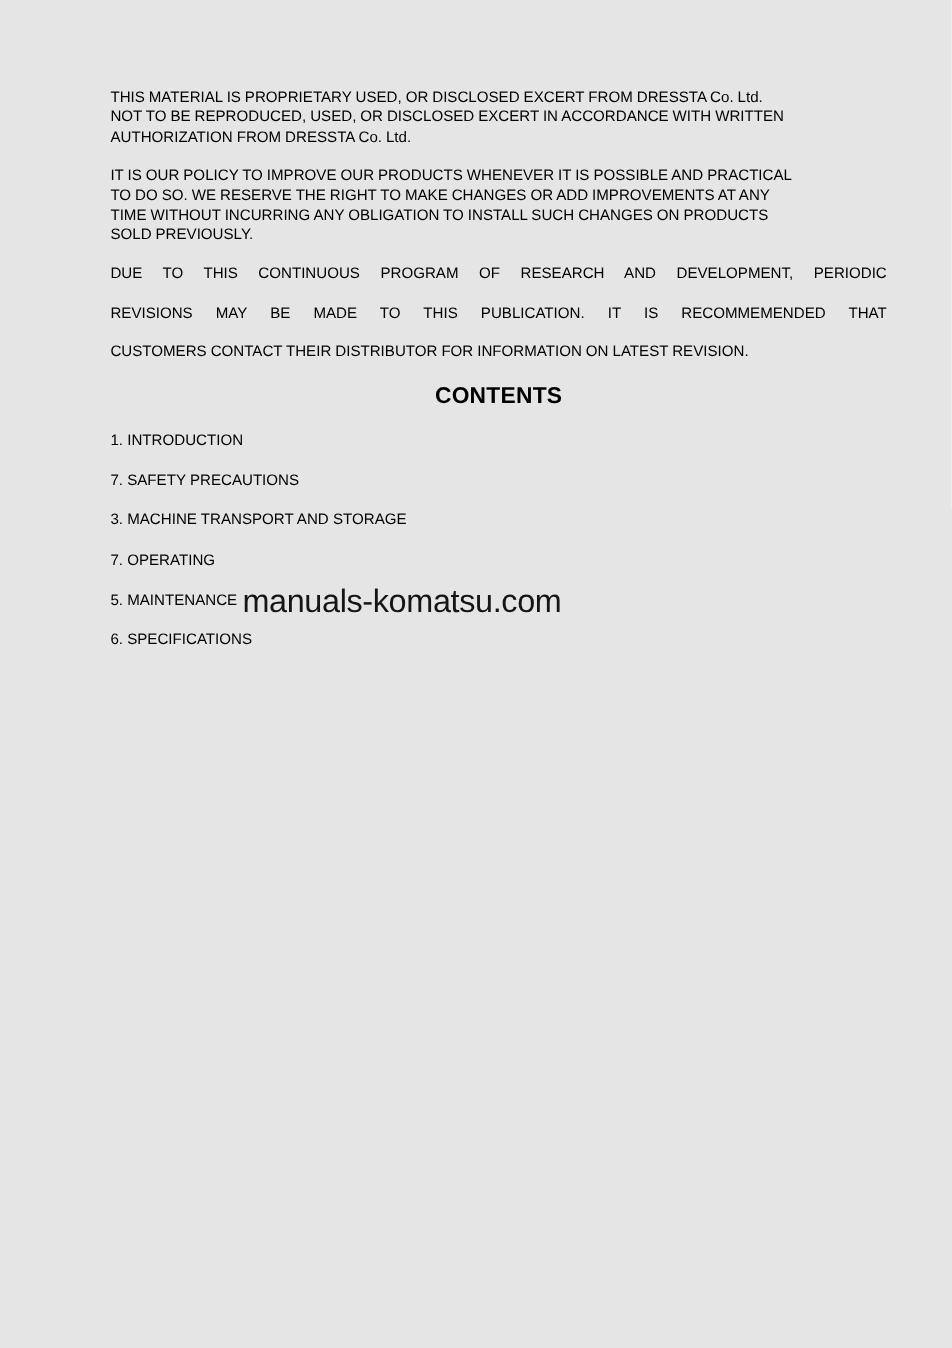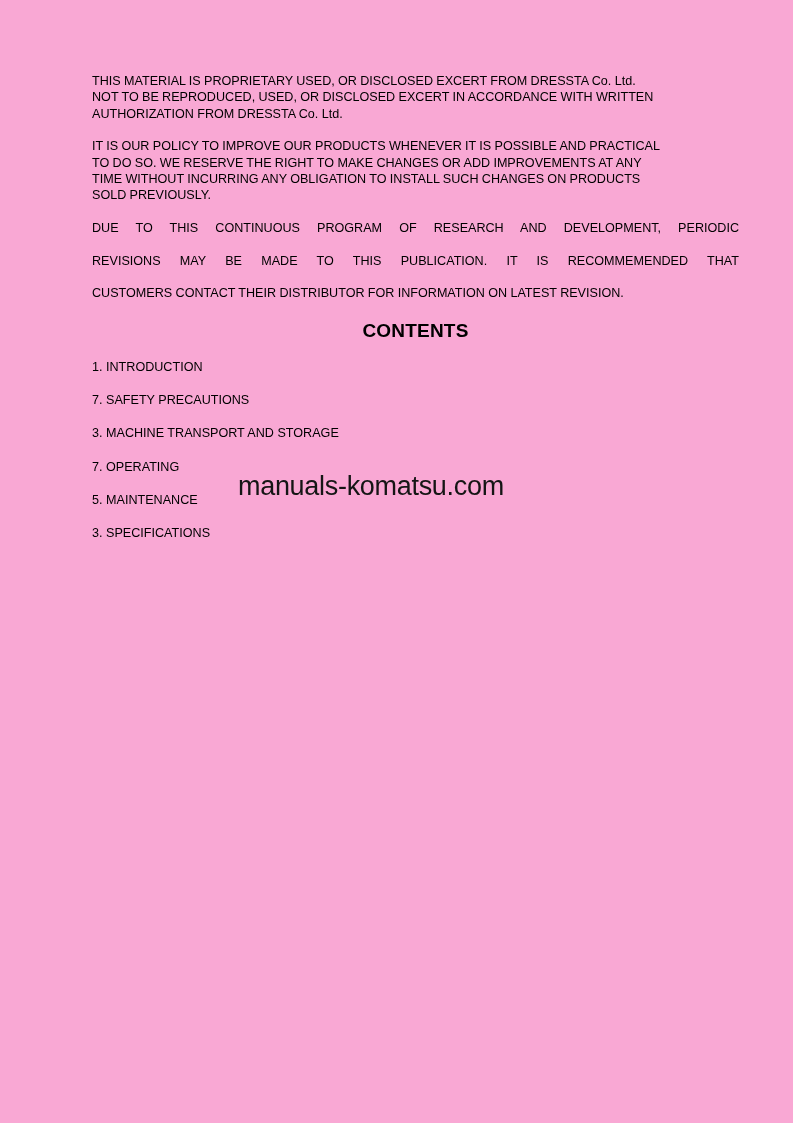--- a/index.html
+++ b/index.html
@@ -16,21 +16,21 @@
     color: #000000;
     -webkit-font-smoothing: none;
   }
 
   .page {
     position: absolute;
     top: 0;
     left: 0;
     width: 793px;
     height: 1123px;
-    background: #f9a8d4;
+    background: #e5e5e5;
   }
 
   .content-block {
     position: absolute;
     left: 92px;
     top: 73px;
     width: 647px;
   }
 
   .notice-para {
@@ -91,29 +91,28 @@
     font-size: 12.6px;
     line-height: 16px;
     height: 33.2px;
     white-space: nowrap;
     color: #000000;
   }
 
   .watermark {
     position: absolute;
     left: 202px;
-    top: 471px;
+    top: 486px;
     font-size: 27px;
     line-height: 30px;
     font-weight: 400;
     color: #151515;
     letter-spacing: -0.3px;
     white-space: nowrap;
     pointer-events: none;
-    margin-left: 36px;
   }
 </style>
 </head>
 <body>
 
 <div class="page">
 
   <div class="content-block">
 
     <p class="notice-para">
@@ -138,18 +137,18 @@
   </div>
 
   <div class="contents-heading">CONTENTS</div>
 
   <ul class="contents-list">
     <li class="contents-item">1. INTRODUCTION</li>
     <li class="contents-item">7. SAFETY PRECAUTIONS</li>
     <li class="contents-item">3. MACHINE TRANSPORT AND STORAGE</li>
     <li class="contents-item">7. OPERATING</li>
     <li class="contents-item">5. MAINTENANCE</li>
-    <li class="contents-item">3. SPECIFICATIONS</li>
+    <li class="contents-item">6. SPECIFICATIONS</li>
   </ul>
 
   <div class="watermark">manuals-komatsu.com</div>
 
 </div>
 
 </body></html>

